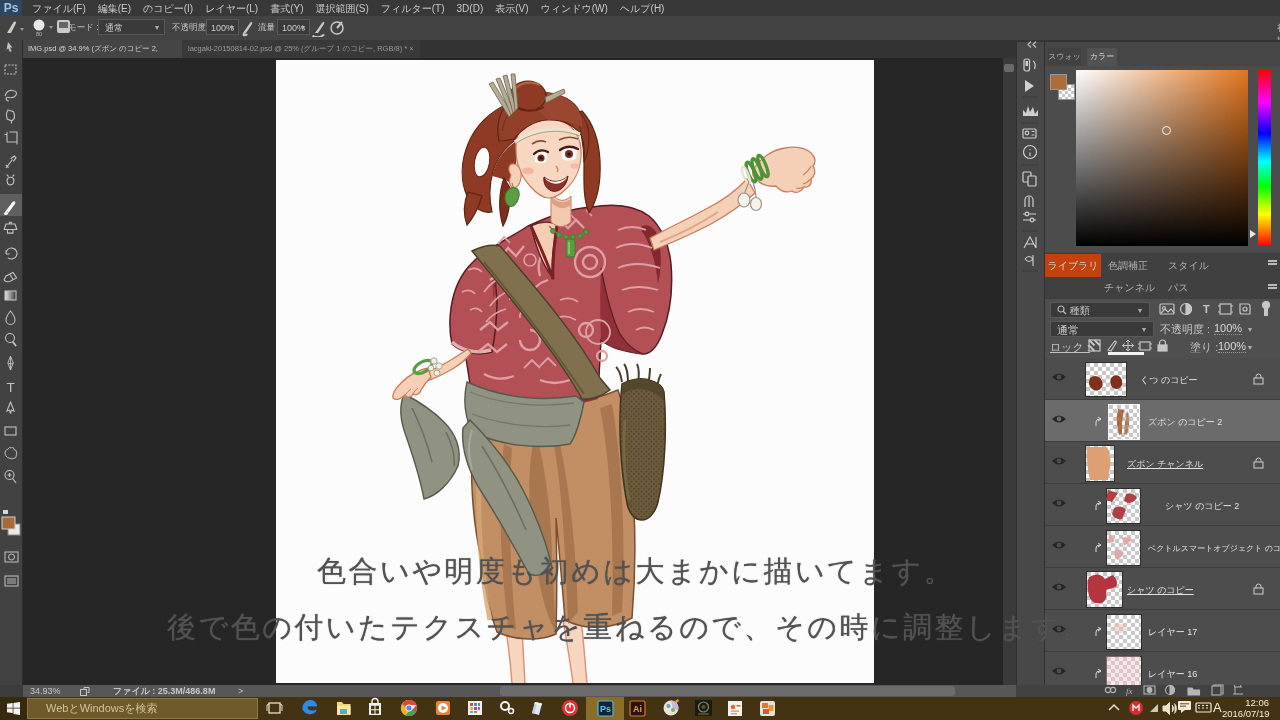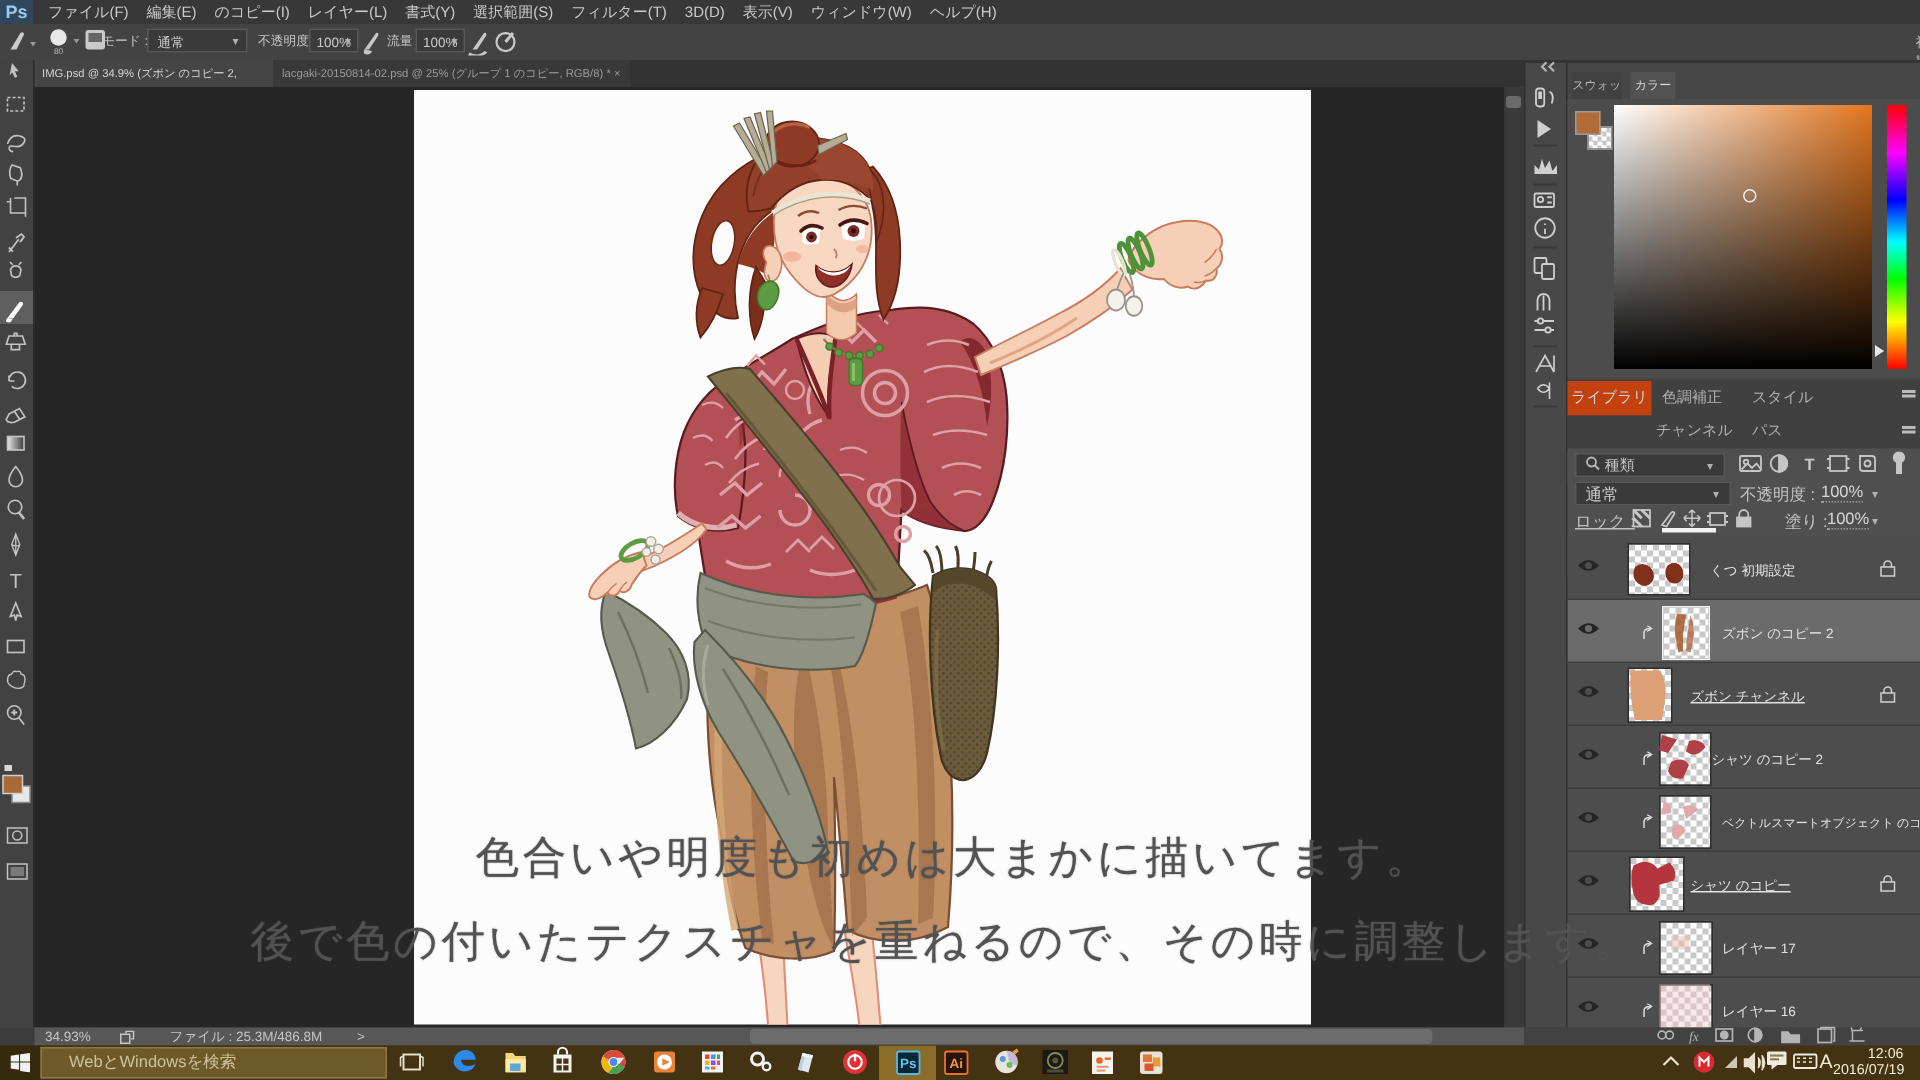--- a/index.html
+++ b/index.html
@@ -408,21 +408,21 @@
   <div class="lrow" style="top:0px;">
     <svg class="abs" style="left:6px;top:13px" width="16" height="12">
         <path d="M1 6 q7 -7 14 0 q-7 7 -14 0" fill="#252525"></path>
         <circle cx="8" cy="6" r="2.4" fill="#4d4d4d"></circle>
       </svg>
     <div class="thumb" style="left:40px;width:40px;height:33px;"></div>
     <svg class="abs" style="left:40px;top:4px" width="40" height="33">
         <path d="M5 16 q-3 7 2 11 q6 4 10 -2 q2 -5 -2 -9 q-5 -4 -10 0 Z" fill="#81301b"></path>
         <path d="M26 16 q-2 7 2 10 q6 3 9 -3 q1 -6 -3 -9 q-5 -2 -8 2 Z" fill="#81301b"></path>
       </svg>
-    <div class="nm" style="left:95px;">くつ 初期設定</div>
+    <div class="nm" style="left:95px;">くつ のコピー</div>
     <svg class="lockg" width="11" height="12">
         <rect x="1" y="5" width="9" height="6" fill="none" stroke="#cfcfcf"></rect>
         <path d="M3 5 v-1.5 a2.5 2.5 0 0 1 5 0 V5" fill="none" stroke="#cfcfcf"></path>
       </svg>
   </div>
   <div class="lrow" style="top:42px;background:#6b6b6b;">
     <svg class="abs" style="left:6px;top:13px" width="16" height="12">
         <path d="M1 6 q7 -7 14 0 q-7 7 -14 0" fill="#252525"></path>
         <circle cx="8" cy="6" r="2.4" fill="#6b6b6b"></circle>
       </svg>
@@ -456,21 +456,21 @@
         <path d="M1 6 q7 -7 14 0 q-7 7 -14 0" fill="#252525"></path>
         <circle cx="8" cy="6" r="2.4" fill="#4d4d4d"></circle>
       </svg>
     <svg class="abs" style="left:50px;top:17px" width="10" height="10">
         <path d="M1 9 v-4 q0 -3 4 -3 M3 0 l3 2 l-3 2" fill="none" stroke="#dcdcdc"></path>
       </svg>
     <div class="thumb" style="left:61px;width:33px;height:34px;"></div>
     <svg class="abs" style="left:61px;top:4px" width="33" height="34">
         <path d="M2 2 l10 3 l-6 9 l-6 -2 Z M20 6 q8 -2 11 4 q-6 8 -13 3 Z M8 20 q8 -4 12 2 l-4 9 q-8 1 -10 -5 Z" fill="#b13f46"></path>
       </svg>
-    <div class="nm" style="left:96px;">シャツ のコピー 2</div>
+    <div class="nm" style="left:120px;">シャツ のコピー 2</div>
   </div>
   <div class="lrow" style="top:168px;">
     <svg class="abs" style="left:6px;top:13px" width="16" height="12">
         <path d="M1 6 q7 -7 14 0 q-7 7 -14 0" fill="#252525"></path>
         <circle cx="8" cy="6" r="2.4" fill="#4d4d4d"></circle>
       </svg>
     <svg class="abs" style="left:50px;top:17px" width="10" height="10">
         <path d="M1 9 v-4 q0 -3 4 -3 M3 0 l3 2 l-3 2" fill="none" stroke="#dcdcdc"></path>
       </svg>
     <div class="thumb" style="left:61px;width:33px;height:34px;"></div>
@@ -542,21 +542,21 @@
 </svg>
 
 <div class="abs" id="statusbar">
   <div class="abs" style="left:0;top:0;width:23px;height:12px;background:#3c3c3c;"></div>
   <div class="abs" style="left:500px;top:1px;width:455px;height:10px;background:#6c6c6c;border-radius:3px;"></div>
   <span class="abs" style="left:30px;">34.93%</span>
   <svg class="abs" style="left:80px;top:2px" width="10" height="9">
       <rect x="0.5" y="2.5" width="6" height="6" fill="none" stroke="#c6c6c6"></rect>
       <path d="M4 2 v-1.5 h5 v5 h-1.5" fill="none" stroke="#c6c6c6"></path>
     </svg>
-  <span class="abs" style="left:113px;">ファイル : 25.3M/486.8M</span>
+  <span class="abs" style="left:113px;font-weight:bold;">ファイル : 25.3M/486.8M</span>
   <span class="abs" style="left:238px;">&gt;</span>
 </div>
 <div class="abs" style="left:1016px;top:685px;width:29px;height:12px;background:#424242;"></div>
 
 <div class="abs" id="taskbar"></div>
 <div class="abs" style="left:0;top:697px;width:27px;height:23px;background:#362a0e;"></div>
 <svg class="abs" style="left:7px;top:702px" width="13" height="13">
     <path d="M0 1.8 L5.7 1 V5.7 H0 Z M6.4 0.9 L13 0 V5.7 H6.4 Z M0 6.4 H5.7 V11.1 L0 10.3 Z M6.4 6.4 H13 V13 L6.4 12 Z" fill="#f2f2f2"></path>
   </svg>
 <div class="abs" style="left:27px;top:698px;width:231px;height:21px;background:#6e5a28;border:1px solid #8d7742;box-sizing:border-box;color:#cfc39e;font-size:11px;line-height:19px;"><span style="margin-left:18px;">WebとWindowsを検索</span></div>

